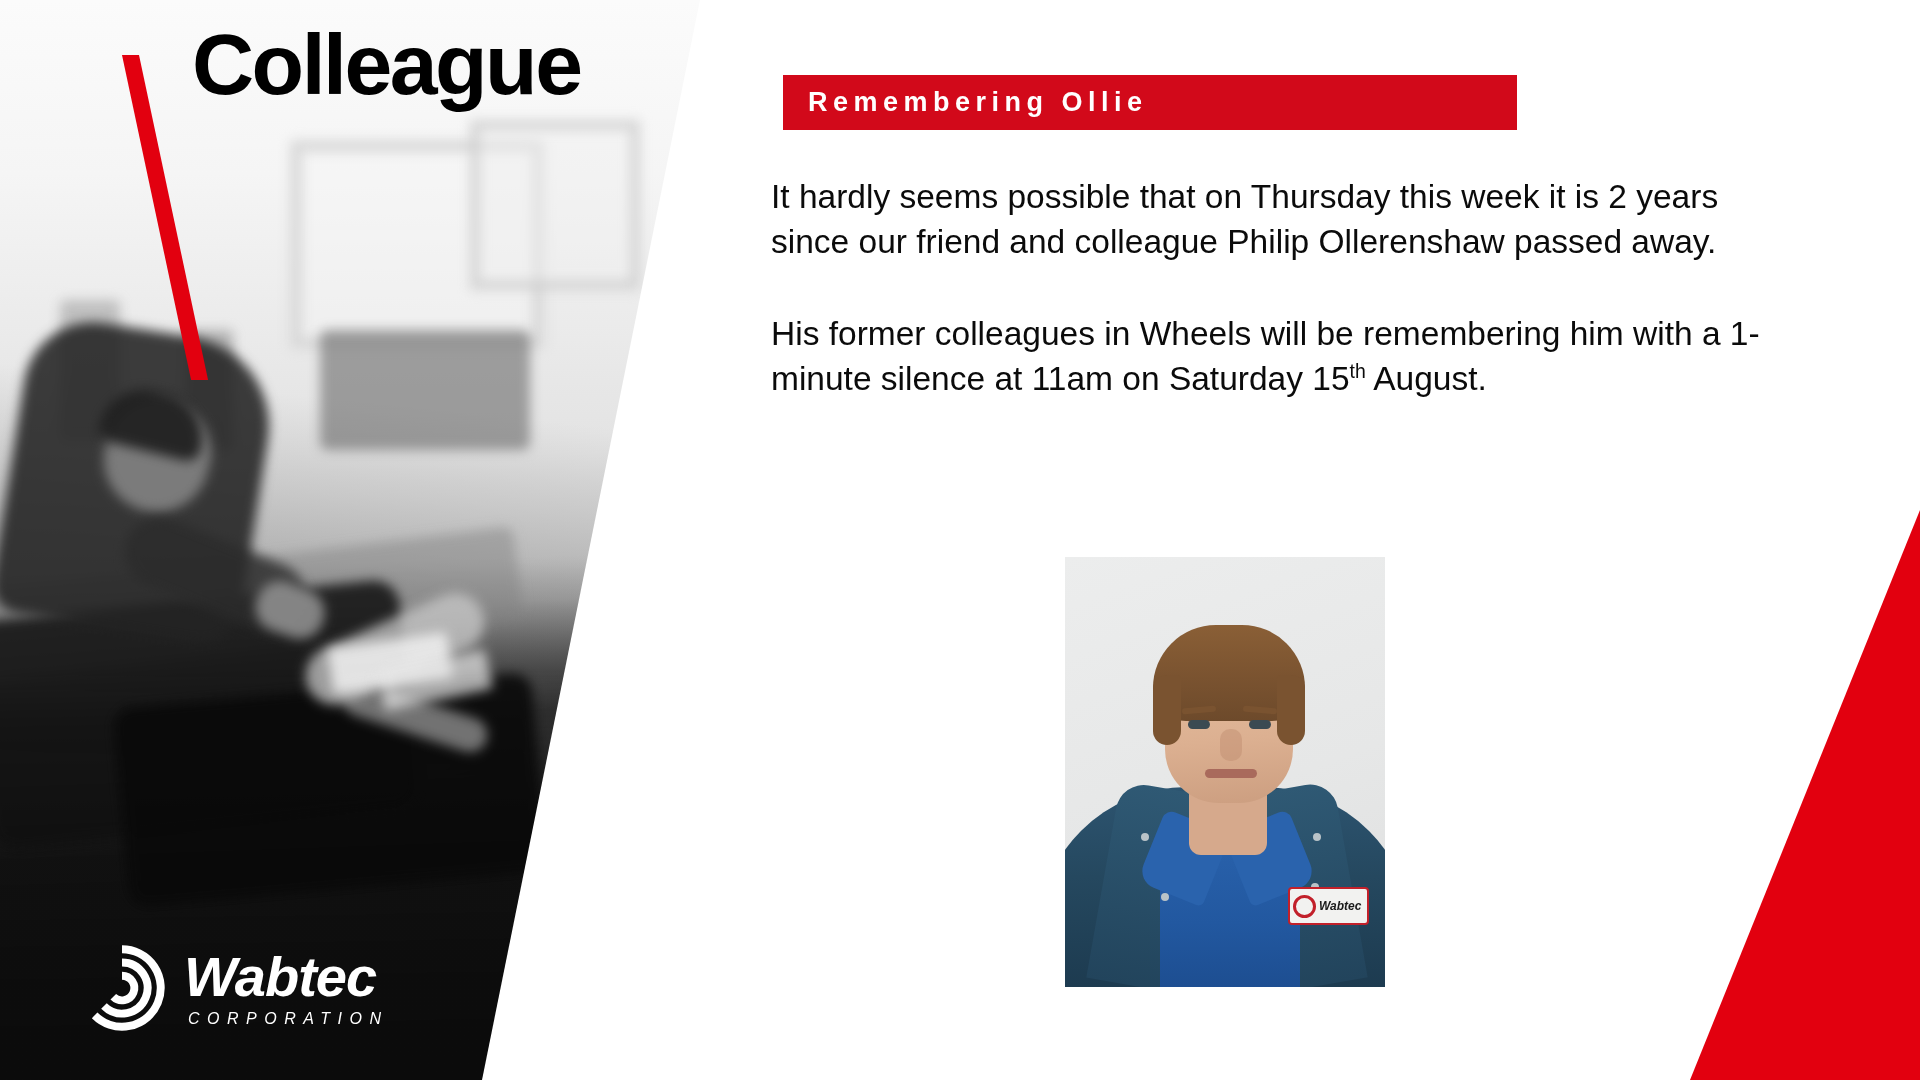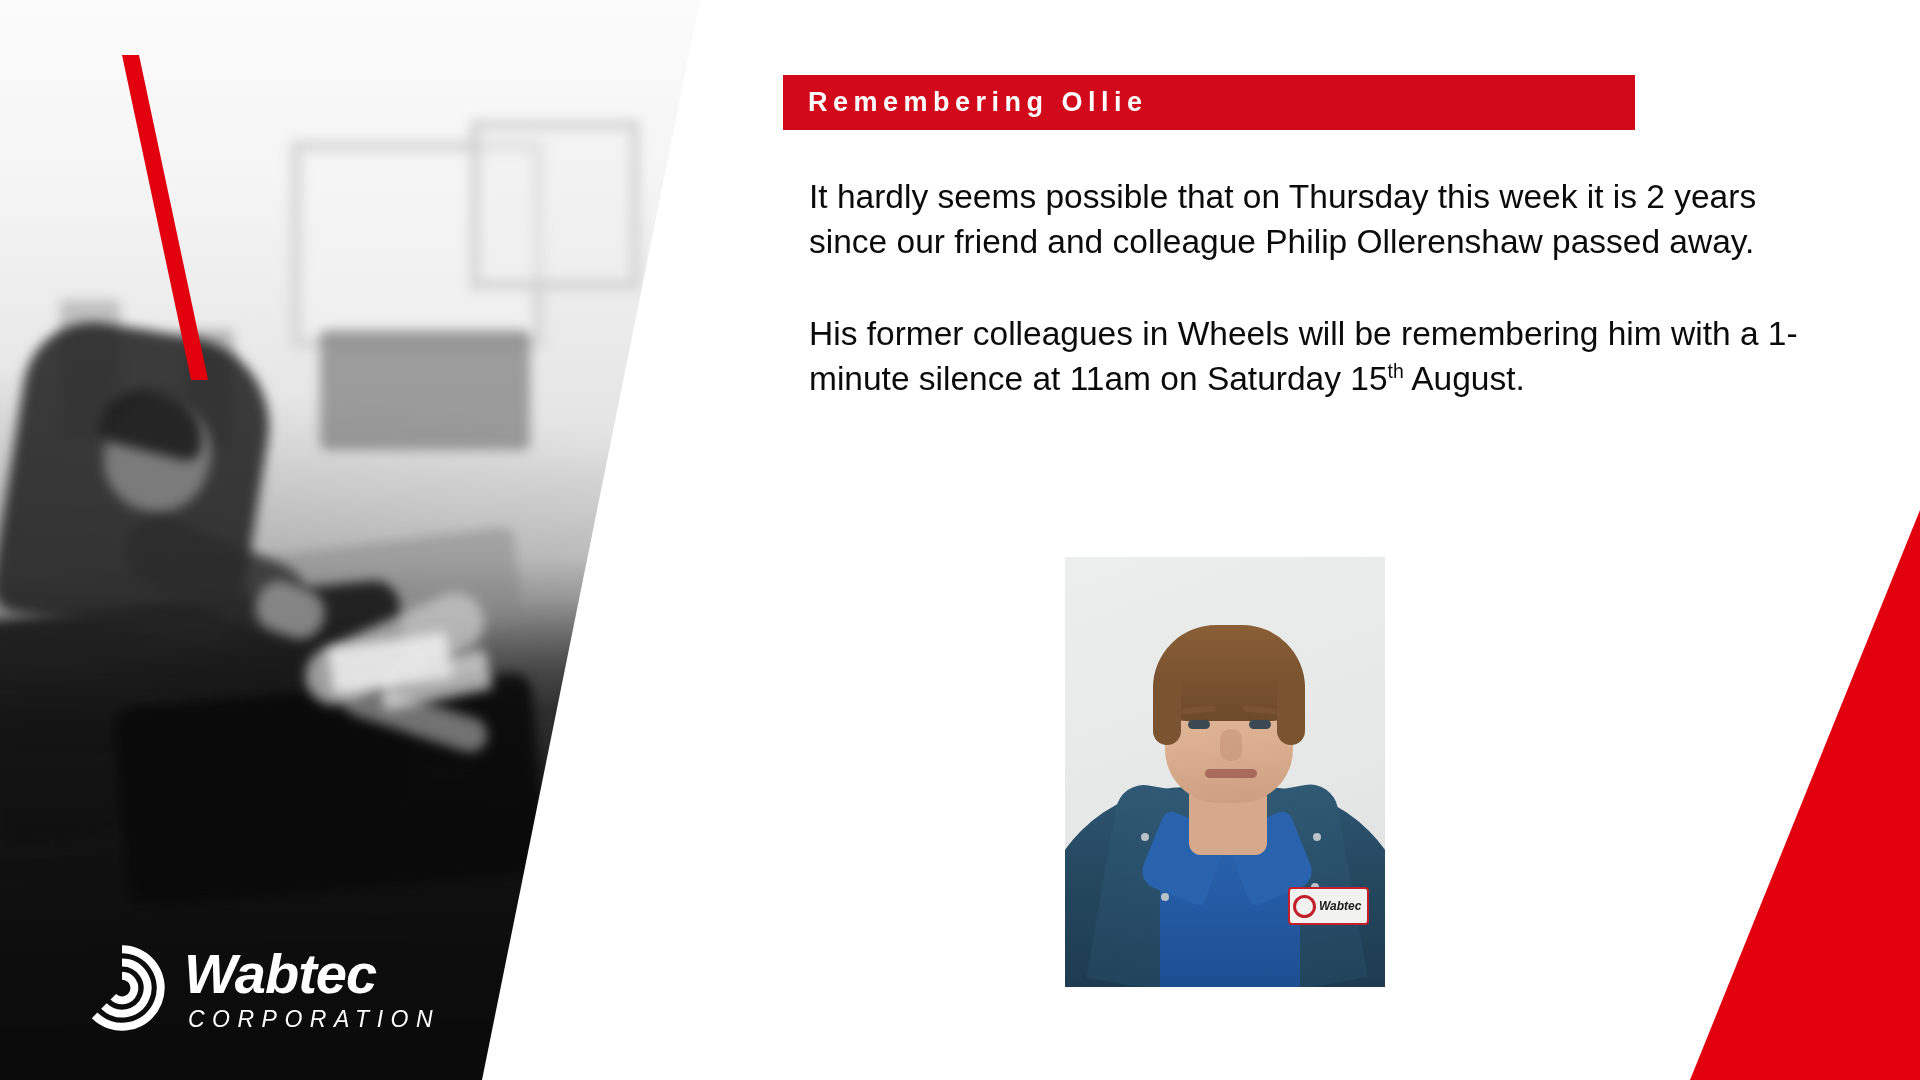--- a/index.html
+++ b/index.html
@@ -119,21 +119,21 @@
     font-weight: bold;
     font-style: italic;
     font-size: 56px;
     line-height: 1;
     color: #ffffff;
     letter-spacing: -1px;
   }
   .wabtec-sub {
     font-family: "Liberation Sans", sans-serif;
     font-style: italic;
-    font-size: 23px;
+    font-size: 16px;
     line-height: 1;
     color: #ffffff;
     letter-spacing: 7.5px;
     margin-top: 6px;
     margin-left: 4px;
   }
 
   
   .red-wedge {
     position: absolute;
@@ -145,39 +145,39 @@
     -webkit-clip-path: polygon(230px 510px, 230px 1080px, 0 1080px);
     clip-path: polygon(230px 510px, 230px 1080px, 0 1080px);
     z-index: 2;
   }
 
   
   .headline-bar {
     position: absolute;
     left: 783px;
     top: 75px;
-    width: 852px;
+    width: 734px;
     height: 55px;
     background: #d2091a;
     z-index: 5;
     display: flex;
     align-items: center;
   }
   .headline-text {
     font-family: "Liberation Sans", sans-serif;
     font-weight: bold;
     font-size: 27px;
     letter-spacing: 5.5px;
     color: #ffffff;
     margin-left: 25px;
   }
 
   .body-copy {
     position: absolute;
-    left: 809px;
+    left: 771px;
     top: 175px;
     width: 1030px;
     z-index: 5;
   }
   .body-para {
     font-family: "Liberation Sans", sans-serif;
     font-size: 33.5px;
     line-height: 1.33;
     color: #0b0b0b;
     margin: 0;
@@ -290,20 +290,21 @@
       <div class="photo-blob blob-worker-arm"></div>
       <div class="photo-blob blob-worker-hand"></div>
       <div class="photo-blob blob-paper"></div>
       <div class="photo-blob blob-paper2"></div>
     </div>
   </div>
 
   <div class="red-slash"></div>
 
   <div class="title-block">
+    <div class="title-line">Colleague</div>
   </div>
 
   <div class="wabtec-logo">
     <svg class="wabtec-mark" viewBox="0 0 100 100">
       <g fill="none" stroke="#ffffff">
         <path d="M50 6 A44 44 0 1 1 18.9 81.1" stroke-width="9"></path>
         <path d="M50 21 A29 29 0 1 1 29.5 70.5" stroke-width="9"></path>
         <path d="M50 36 A14 14 0 1 1 40.1 59.9" stroke-width="9"></path>
       </g>
     </svg>

